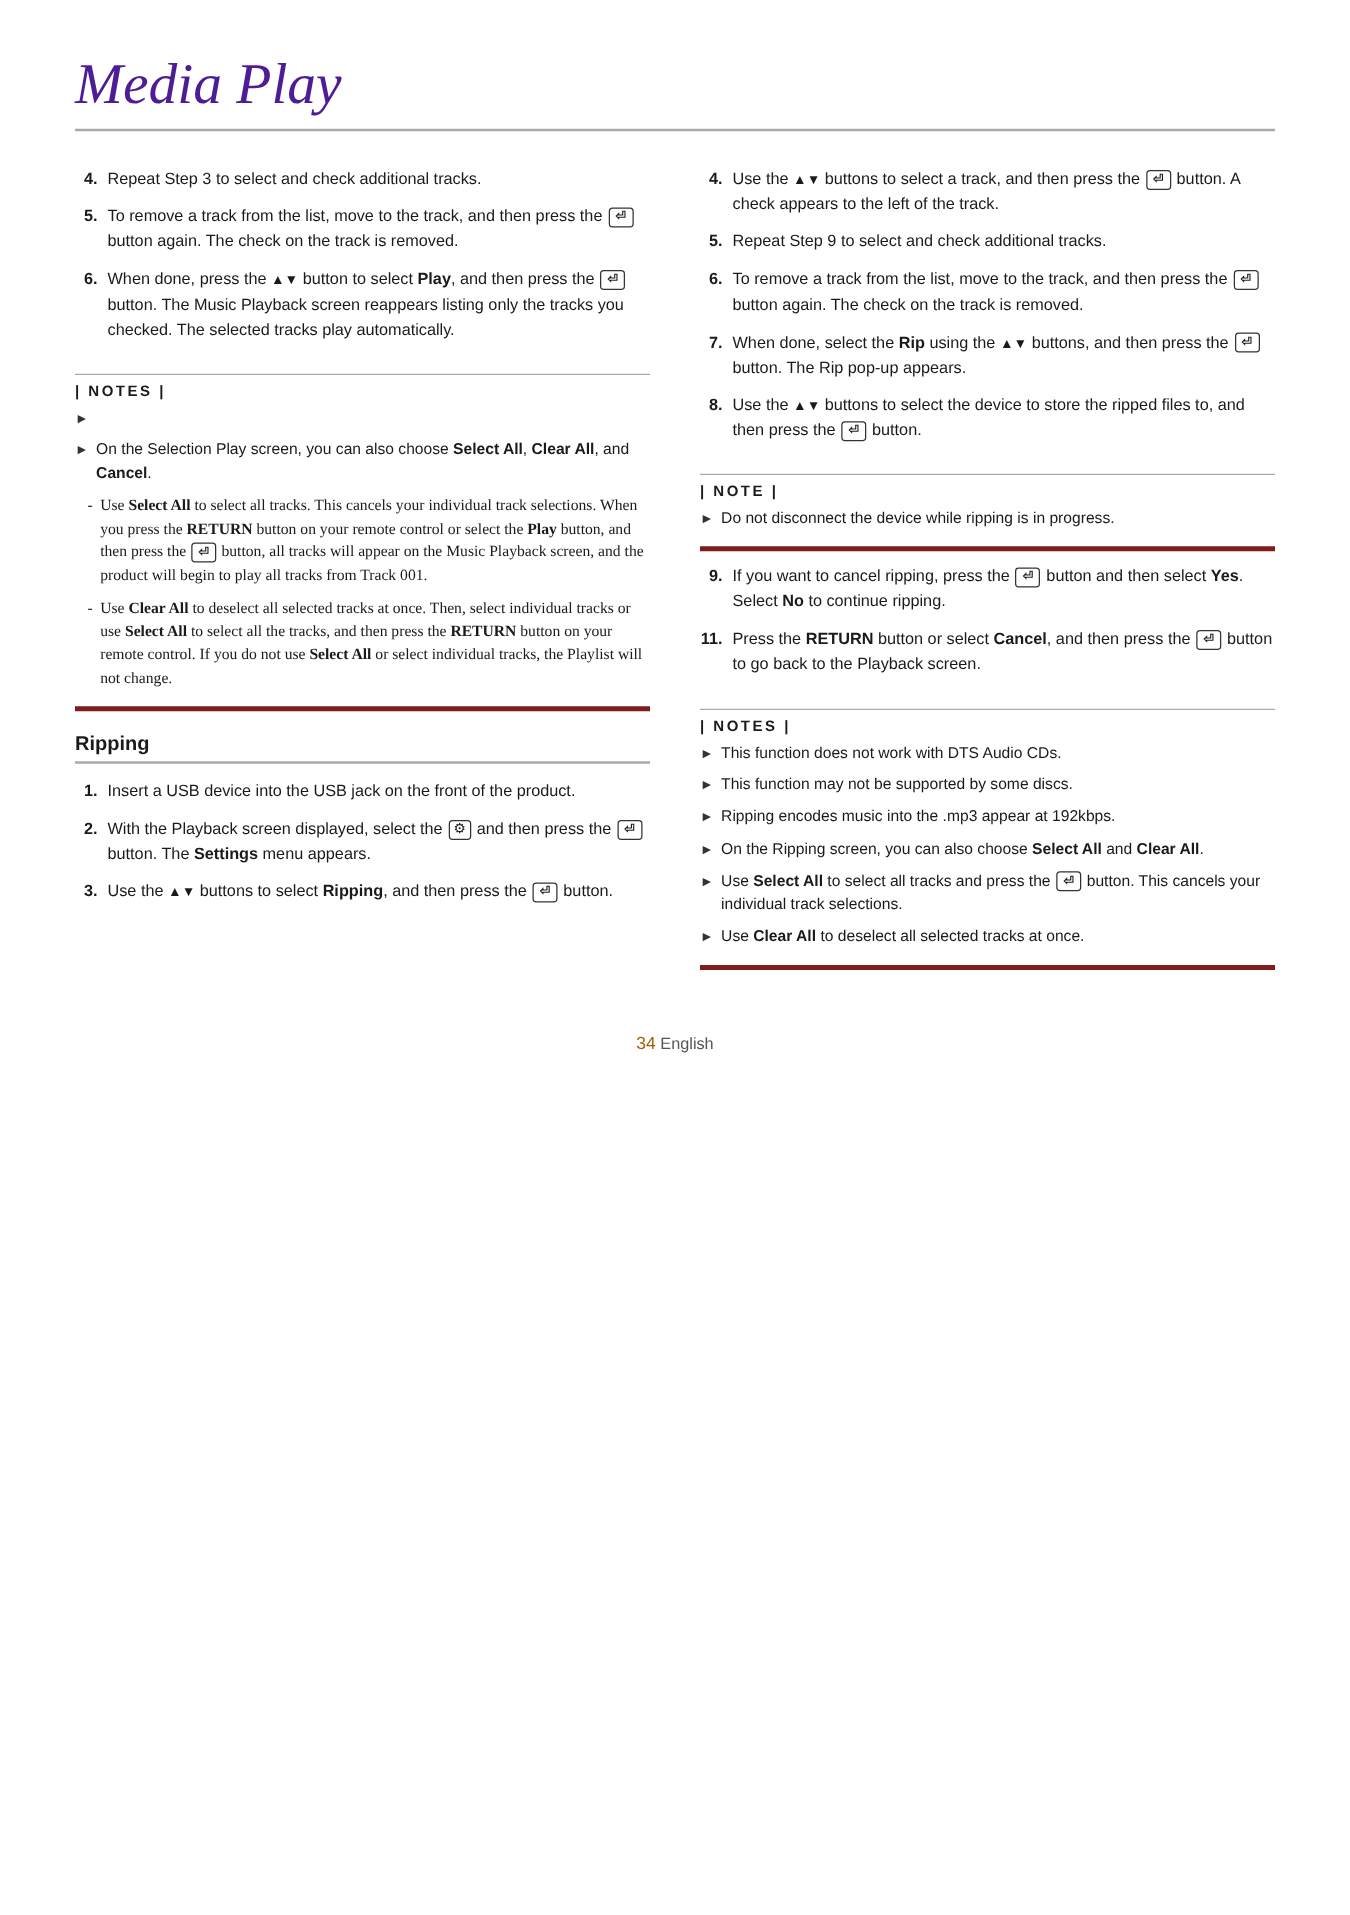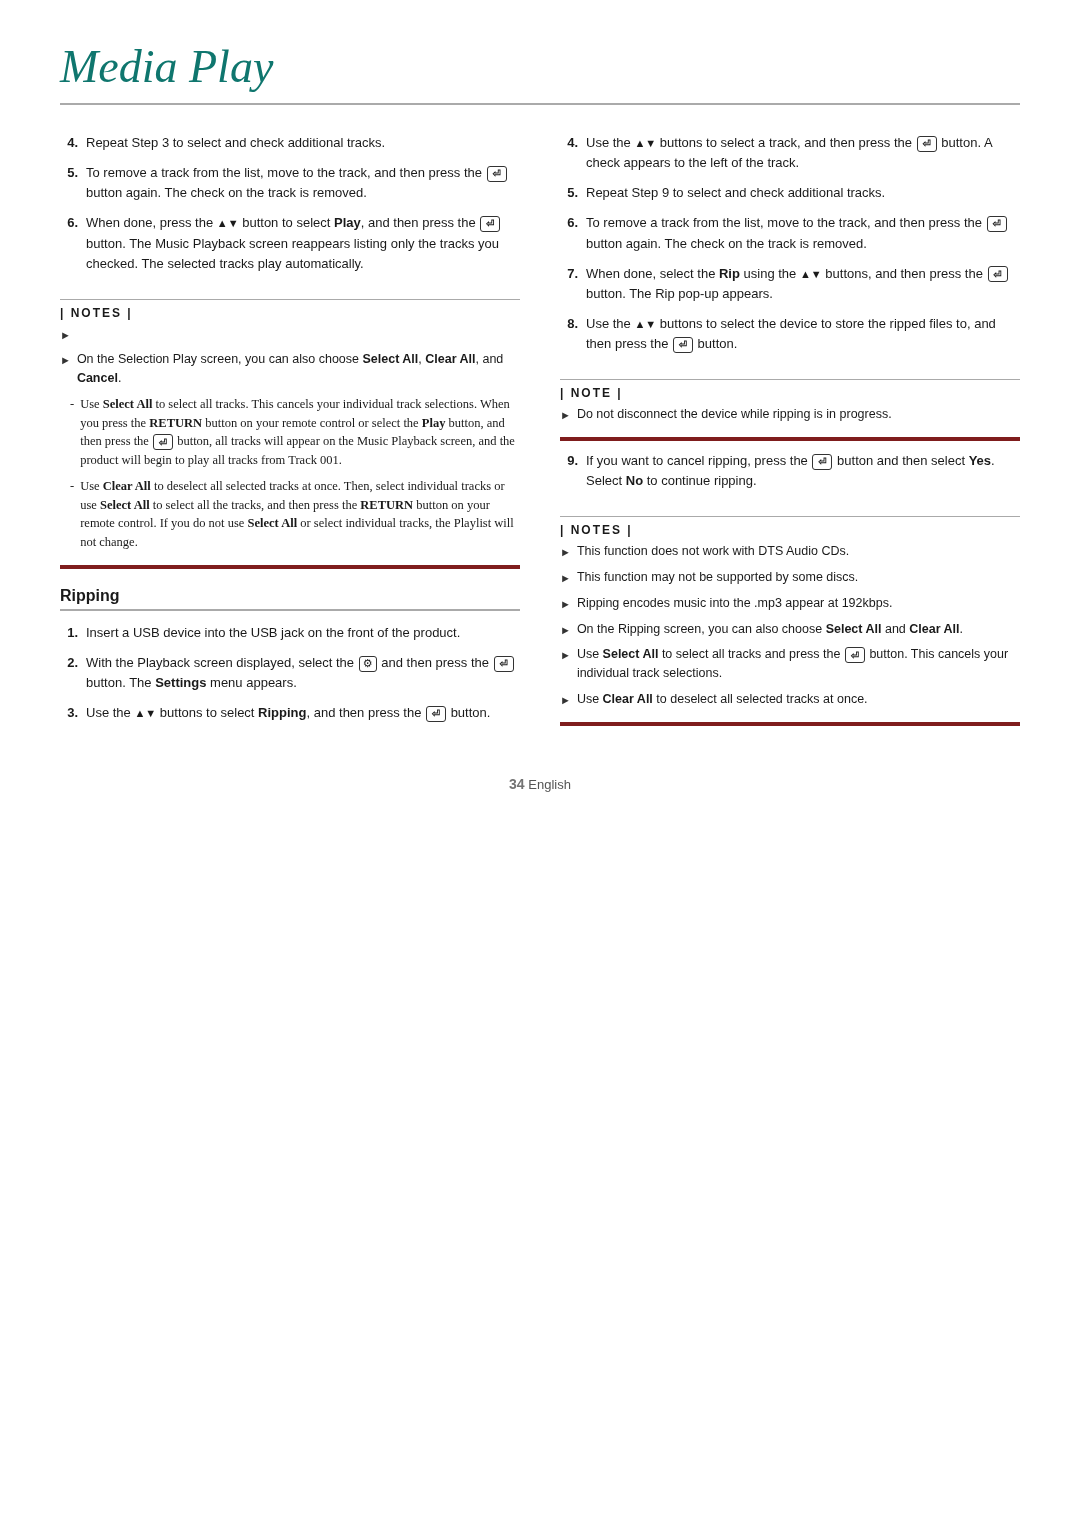--- a/index.html
+++ b/index.html
@@ -12,21 +12,21 @@
       width: 1080px;
       min-height: 1532px;
       padding: 40px 60px 60px 60px;
     }
 
     .page-title {
       font-family: 'Times New Roman', serif;
       font-style: italic;
       font-size: 46px;
       font-weight: normal;
-      color: #0f766e;
+      color: #4c1d95;
       margin-bottom: 28px;
       border-bottom: 2px solid #aaa;
       padding-bottom: 10px;
     }
 
     .two-col {
       display: flex;
       gap: 40px;
     }
 
@@ -167,23 +167,23 @@
     }
 
     .page-footer {
       text-align: center;
       margin-top: 40px;
       font-size: 13px;
       color: #555;
     }
 
     .page-num {
-      font-weight: bold;
+      font-weight: normal;
       font-size: 14px;
-      color: #737373;
+      color: #a16207;
     }
   </style>
 </head>
 <body>
 
 <h1 class="page-title">Media Play</h1>
 
 <div class="two-col">
 
   <div class="col">
@@ -272,20 +272,24 @@
           <span class="arrow">►</span>
           <span>Do not disconnect the device while ripping is in progress.</span>
         </li>
       </ul>
     </div>
 
     <ol>
       <li>
         <span class="num">9.</span>
         <span class="content">If you want to cancel ripping, press the <span class="btn-icon"></span> button and then select <b>Yes</b>. Select <b>No</b> to continue ripping.</span>
+      </li>
+      <li>
+        <span class="num">11.</span>
+        <span class="content">Press the <b>RETURN</b> button or select <b>Cancel</b>, and then press the <span class="btn-icon"></span> button to go back to the Playback screen.</span>
       </li>
     </ol>
 
     <div class="note-box">
       <div class="note-label">| NOTES |</div>
       <ul class="bullet-list">
         <li>
           <span class="arrow">►</span>
           <span>This function does not work with DTS Audio CDs.</span>
         </li>

